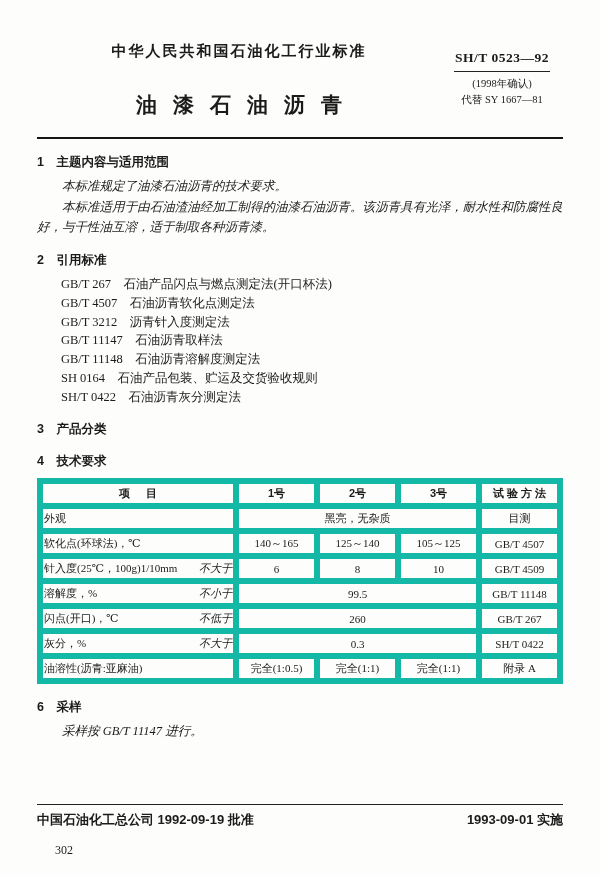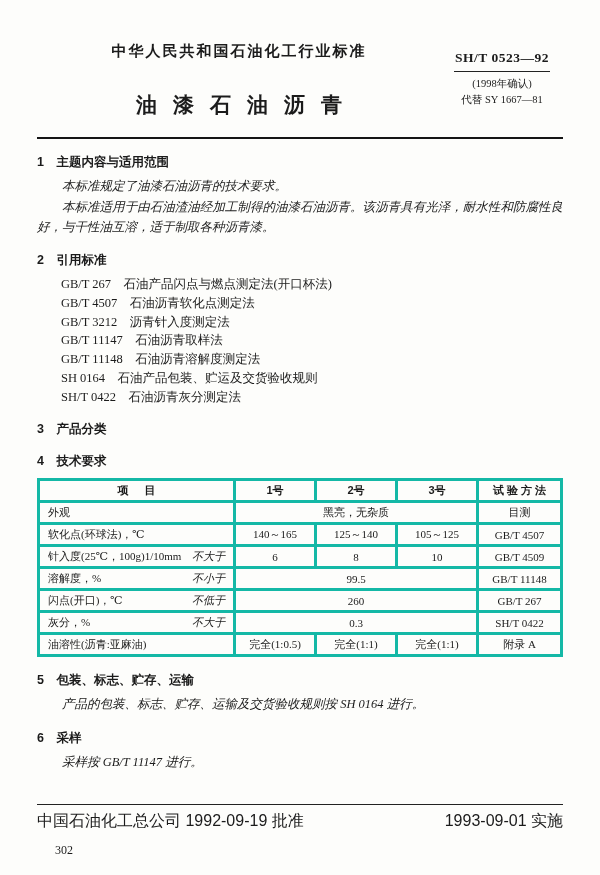--- a/index.html
+++ b/index.html
@@ -25,34 +25,34 @@
   
   .sec-heading { font-size: 12.5px; font-weight: bold; margin: 15px 0 6px 0;
                  font-family: "Liberation Sans", "DejaVu Sans", sans-serif; }
   .body-text { font-size: 12.5px; line-height: 1.55; margin: 0 0 2px 0;
                text-indent: 2em; text-align: justify; font-style: italic; }
   .ref-list { margin: 2px 0 0 24px; }
   .ref-item { font-size: 12.5px; line-height: 1.5; }
   
   .spec-table { width: 100%; border-collapse: collapse; margin-top: 8px;
                 font-size: 11px; border: 2px solid #1a1a1a; }
-  .spec-table th, .spec-table td { border: 3px solid #14b8a6; padding: 2px 8px; height: 17px; }
+  .spec-table th, .spec-table td { border: 6px solid #14b8a6; padding: 2px 1px; height: 17px; }
   .spec-table th { font-weight: bold; text-align: center;
                    font-family: "Liberation Sans", "DejaVu Sans", sans-serif; }
   th.item-col { letter-spacing: 16px; text-indent: 16px; }
   th.method-col { letter-spacing: 3px; text-indent: 3px; }
   td.center { text-align: center; }
   .item-flex { display: flex; justify-content: space-between; align-items: baseline; }
   .item-cond { padding-left: 6px; white-space: nowrap; font-style: italic; }
   
   .footer-rule { position: absolute; left: 37px; right: 37px; top: 804px;
                  border: none; border-top: 1.5px solid #222; margin: 0; }
   .footer-row { position: absolute; left: 37px; right: 37px; top: 811px;
                 display: flex; justify-content: space-between;
-                font-size: 16px; font-weight: normal;
+                font-size: 13px; font-weight: bold;
                 font-family: "Liberation Sans", "DejaVu Sans", sans-serif; gap: 6px; }
   .page-number { position: absolute; left: 55px; top: 843px; font-size: 12px; }
 </style>
 </head>
 <body>
 
 <div class="page">
 
   <header class="doc-header">
     <div class="header-left">
@@ -171,24 +171,20 @@
           <td>油溶性(沥青:亚麻油)</td>
           <td class="center">完全(1:0.5)</td>
           <td class="center">完全(1:1)</td>
           <td class="center">完全(1:1)</td>
           <td class="center">附录 A</td>
         </tr>
       </tbody>
     </table>
   </section>
 
-  <section>
-    <div class="sec-heading">5　包装、标志、贮存、运输</div>
-    <p class="body-text">产品的包装、标志、贮存、运输及交货验收规则按 SH 0164 进行。</p>
-  </section>
 
   <section>
     <div class="sec-heading">6　采样</div>
     <p class="body-text">采样按 GB/T 11147 进行。</p>
   </section>
 
   <hr class="footer-rule">
   <div class="footer-row">
     <span>中国石油化工总公司 1992-09-19 批准</span>
     <span>1993-09-01 实施</span>

